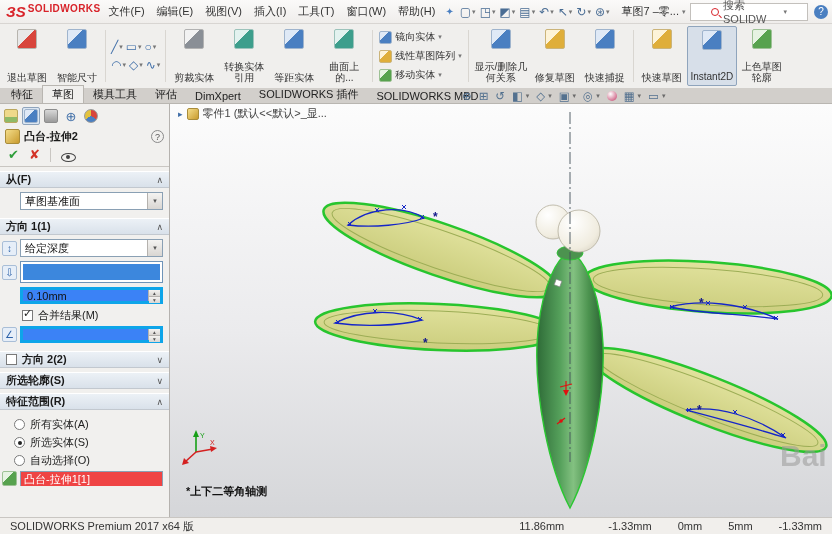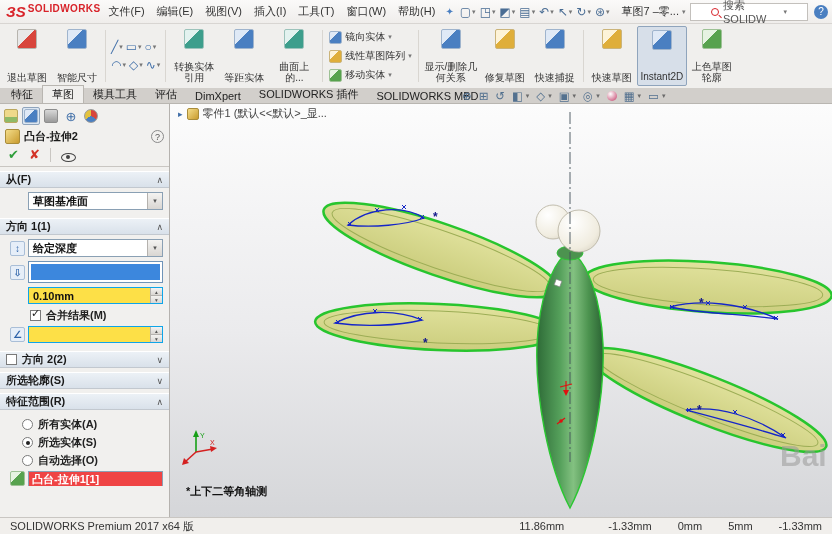--- a/index.html
+++ b/index.html
@@ -72,30 +72,30 @@
 .pm-help{margin-left:auto;width:13px;height:13px;border-radius:50%;border:1px solid #8a8a8a;color:#555;font-size:9px;display:flex;align-items:center;justify-content:center;font-weight:normal;}
 .pm-actions{display:flex;align-items:center;gap:10px;padding:2px 8px 4px;border-bottom:1px solid #c9c6c2;}
 .act{font-size:13px;line-height:14px;}
 .act.ok{color:#2e9e3a;font-weight:bold;}
 .act.cancel{color:#d33327;font-weight:bold;}
 .act-sep{width:1px;height:14px;background:#c9c6c2;}
 .eye-shape{width:15px;height:9px;border:1.3px solid #444;border-radius:50%;display:inline-flex;align-items:center;justify-content:center;}
 .eye-dot{width:4px;height:4px;background:#444;border-radius:50%;}
 .sec-header{height:17px;margin-top:4px;background:linear-gradient(#ecf1f6,#d9e1ea);border-top:1px solid #fff;border-bottom:1px solid #c2c8cf;display:flex;align-items:center;padding:0 6px;font-weight:bold;color:#1a1a1a;gap:4px;}
 .sec-header .chev{margin-left:auto;color:#555;font-size:9px;font-weight:normal;}
-.sec-body{padding:4px 6px 4px 10px;font-weight:bold;}
+.sec-body{padding:4px 6px 4px 2px;}
 .row{display:flex;align-items:center;gap:3px;margin-bottom:4px;}
 .row:last-child{margin-bottom:0;}
 .mini-ic{width:15px;height:15px;border-radius:2px;background:#e6eef8;border:1px solid #a9bed7;color:#2d62a8;font-size:10px;display:flex;align-items:center;justify-content:center;flex:none;}
 .indent{margin-left:18px;}
 .combo{height:18px;background:#fff;border:1px solid #8aa0b4;display:flex;align-items:center;justify-content:space-between;padding-left:4px;flex:1;color:#111;}
 .combo-btn{width:15px;height:16px;background:linear-gradient(#f4f3f1,#d9d6d2);border-left:1px solid #b5b2ae;font-size:7px;color:#555;display:flex;align-items:center;justify-content:center;}
 .input-sel{height:22px;background:#fff;border:1px solid #6f94b8;flex:1;padding:2px;display:flex;}
 .sel-fill{flex:1;background:#3c87dd;}
-.spin{height:17px;background:#fde047;border:1px solid #0ea5e9;display:flex;align-items:stretch;flex:1;}
+.spin{height:17px;background:#3b82f6;border:3px solid #0ea5e9;display:flex;align-items:stretch;flex:1;}
 .spin-val{flex:1;display:flex;align-items:center;padding-left:4px;color:#111;}
 .spin-btns{width:12px;display:flex;flex-direction:column;border-left:1px solid #b5b2ae;}
 .sb{flex:1;font-size:5.5px;color:#555;background:linear-gradient(#f4f3f1,#d9d6d2);display:flex;align-items:center;justify-content:center;}
 .sb+.sb{border-top:1px solid #b5b2ae;}
 .cbrow{display:flex;align-items:center;gap:5px;margin:3px 0 3px 20px;color:#222;}
 .cbrow.disabled{color:#8f8f8f;}
 .cb{width:11px;height:11px;background:#fff;border:1px solid #7a7a7a;position:relative;flex:none;}
 .cb .cbmark{position:absolute;top:-4px;left:0px;font-size:11px;color:#222;}
 .cb.hdrcb{margin-right:1px;}
 .rb{width:11px;height:11px;border-radius:50%;background:#fff;border:1px solid #7a7a7a;position:relative;flex:none;}
@@ -212,20 +212,24 @@
             <span>◇</span>
             <span class="dd">▾</span>
           </span>
         <span class="rb-cell">
             <span>∿</span>
             <span class="dd">▾</span>
           </span>
       </div>
     </div>
     <div class="rb-sep"></div>
+    <div class="rb-big">
+        <span class="chip chip-gray"></span>
+        <span>剪裁实体</span>
+      </div>
     <div class="rb-big">
         <span class="chip chip-teal"></span>
         <span>转换实体引用</span>
       </div>
     <div class="rb-big">
         <span class="chip chip-blue"></span>
         <span>等距实体</span>
       </div>
     <div class="rb-big">
         <span class="chip chip-teal"></span>

